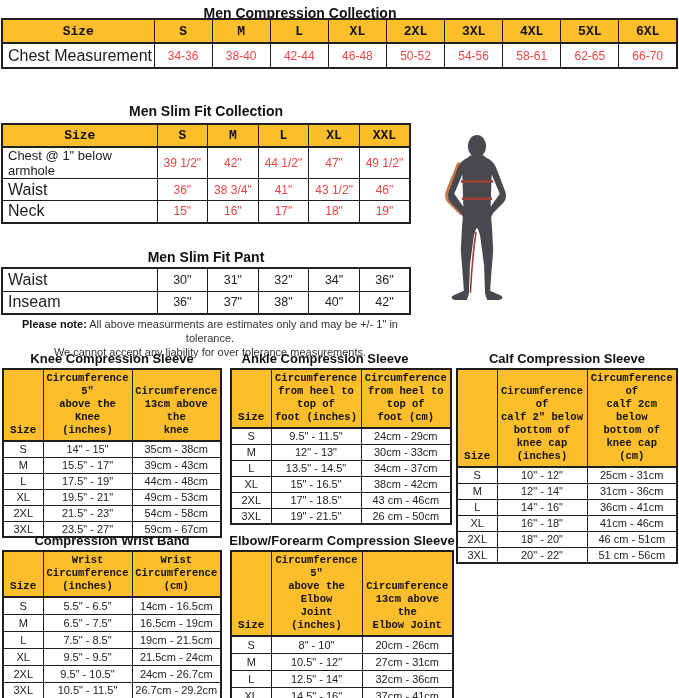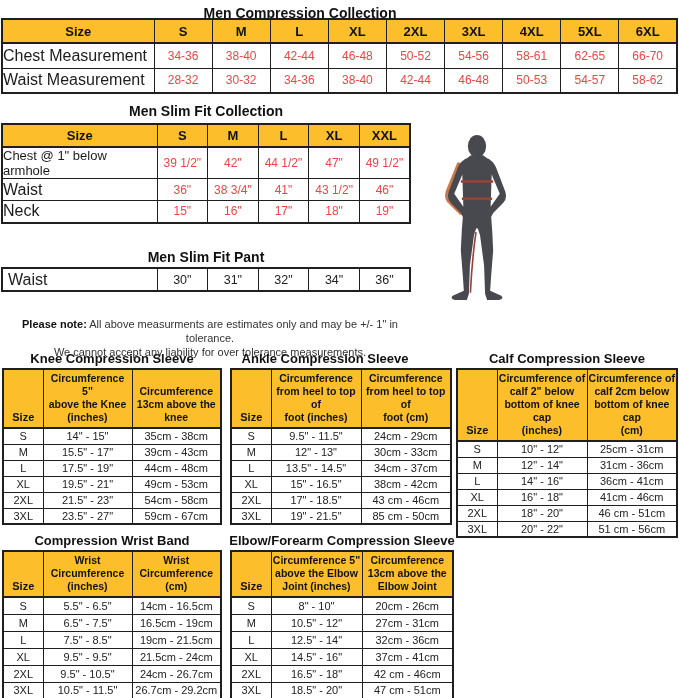--- a/index.html
+++ b/index.html
@@ -15,28 +15,28 @@
   }
   .abs{position:absolute;}
   .title{font-weight:bold;text-align:center;color:#111;}
   .t-big{font-size:14px;}
   .t-small{font-size:13px;}
 
   table{border-collapse:collapse;table-layout:fixed;border:2px solid var(--border);background:#fff;}
   th,td{border:1px solid var(--border);overflow:hidden;}
   thead th{
     background:var(--yellow);font-weight:bold;text-align:center;
-    border-bottom:2px solid var(--border);color:#111;
+    border-bottom:2px solid var(--border);color:#111;font-family:Liberation Mono, monospace;
   }
 
   
   .big thead tr{height:24px;}
   .big thead th{font-size:13px;}
   .big tbody td{text-align:center;font-size:12px;color:#ef4444;}
-  .big tbody td:first-child{text-align:left;font-size:16px;color:#1c1c1c;}
+  .big tbody td:first-child{text-align:left;font-size:16px;padding-left:5px;color:#1c1c1c;}
 
   #tbl-compression{width:677px;}
   #tbl-compression th:first-child{width:152px;}
   #tbl-compression tbody tr{height:25px;}
 
   #tbl-slimfit{width:410px;}
   #tbl-slimfit th:first-child{width:155px;}
   #tbl-slimfit thead tr{height:23px;}
   #tbl-slimfit tbody tr{height:22px;}
   #tbl-slimfit tbody tr:first-child{height:19px;}
@@ -95,32 +95,20 @@
         <td>34-36</td>
         <td>38-40</td>
         <td>42-44</td>
         <td>46-48</td>
         <td>50-52</td>
         <td>54-56</td>
         <td>58-61</td>
         <td>62-65</td>
         <td>66-70</td>
       </tr>
-      <tr>
-        <td>Waist Measurement</td>
-        <td>28-32</td>
-        <td>30-32</td>
-        <td>34-36</td>
-        <td>38-40</td>
-        <td>42-44</td>
-        <td>46-48</td>
-        <td>50-53</td>
-        <td>54-57</td>
-        <td>58-62</td>
-      </tr>
     </tbody>
 </table>
 
 <div class="abs title t-big" style="left:0;top:103px;width:412px;">Men Slim Fit Collection</div>
 
 <table class="abs big" id="tbl-slimfit" style="left:1px;top:123px;">
   <thead>
     <tr>
         <th>Size</th>
         <th>S</th>
@@ -186,20 +174,28 @@
 <table class="abs big" id="tbl-pant" style="left:1px;top:267px;">
   <tbody>
       <tr>
         <td>Waist</td>
         <td>30"</td>
         <td>31"</td>
         <td>32"</td>
         <td>34"</td>
         <td>36"</td>
       </tr>
+      <tr>
+        <td>Inseam</td>
+        <td>36"</td>
+        <td>37"</td>
+        <td>38"</td>
+        <td>40"</td>
+        <td>42"</td>
+      </tr>
     </tbody>
 </table>
 
 <div class="abs note" style="left:0;top:317px;width:420px;">
   <b>Please note:</b><span> All above measurments are estimates only and may be +/- 1" in tolerance.</span><br>
   <span>We cannot accept any liability for over tolerance measurements.</span>
 </div>
 
 <div class="abs title t-small" style="left:2px;top:351px;width:220px;">Knee Compression Sleeve</div>
 <table class="abs small mid" style="left:2px;top:368px;">
@@ -283,21 +279,21 @@
         <td>38cm - 42cm</td>
       </tr>
       <tr>
         <td>2XL</td>
         <td>17" - 18.5"</td>
         <td>43 cm - 46cm</td>
       </tr>
       <tr>
         <td>3XL</td>
         <td>19" - 21.5"</td>
-        <td>85 cm - 50cm</td>
+        <td>26 cm - 50cm</td>
       </tr>
     </tbody>
 </table>
 
 <div class="abs title t-small" style="left:456px;top:351px;width:222px;">Calf Compression Sleeve</div>
 <table class="abs small mid" style="left:456px;top:368px;width:222px;">
   <thead>
       <tr>
         <th>Size</th>
         <th>Circumference of

